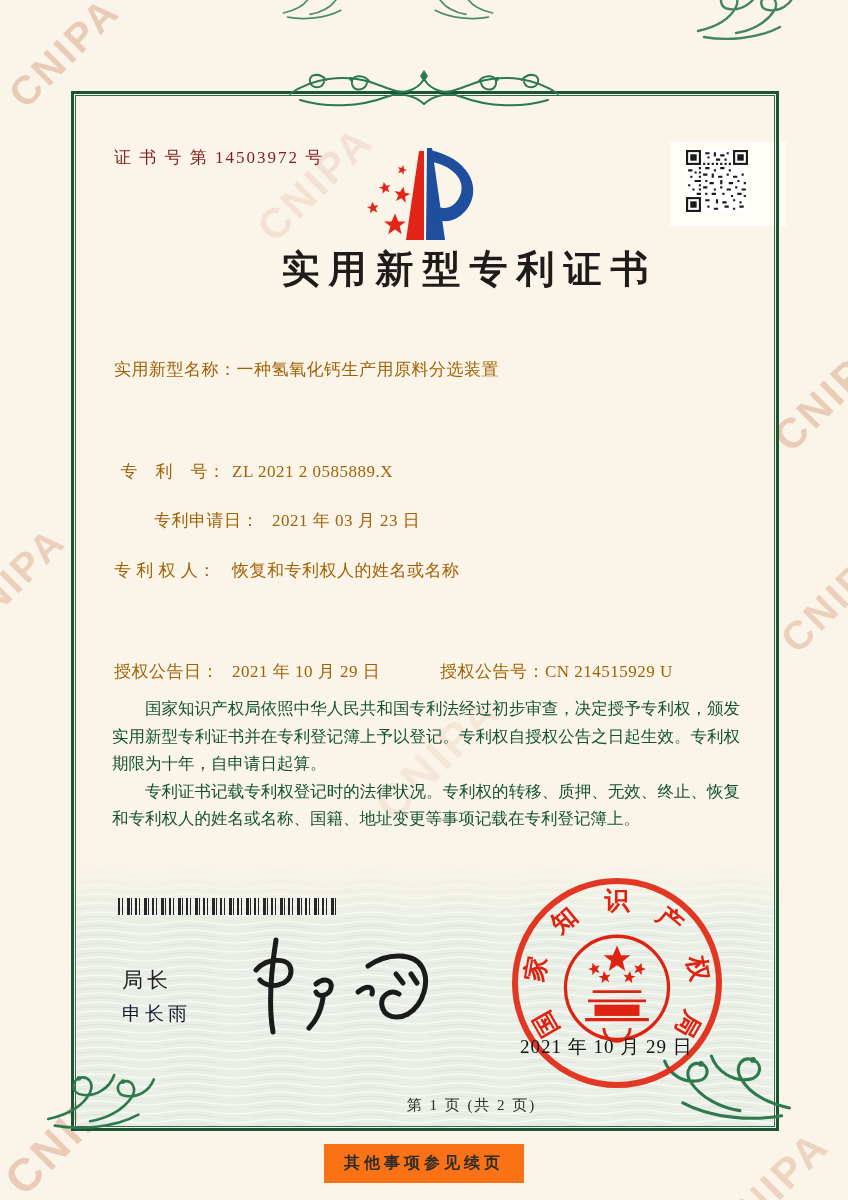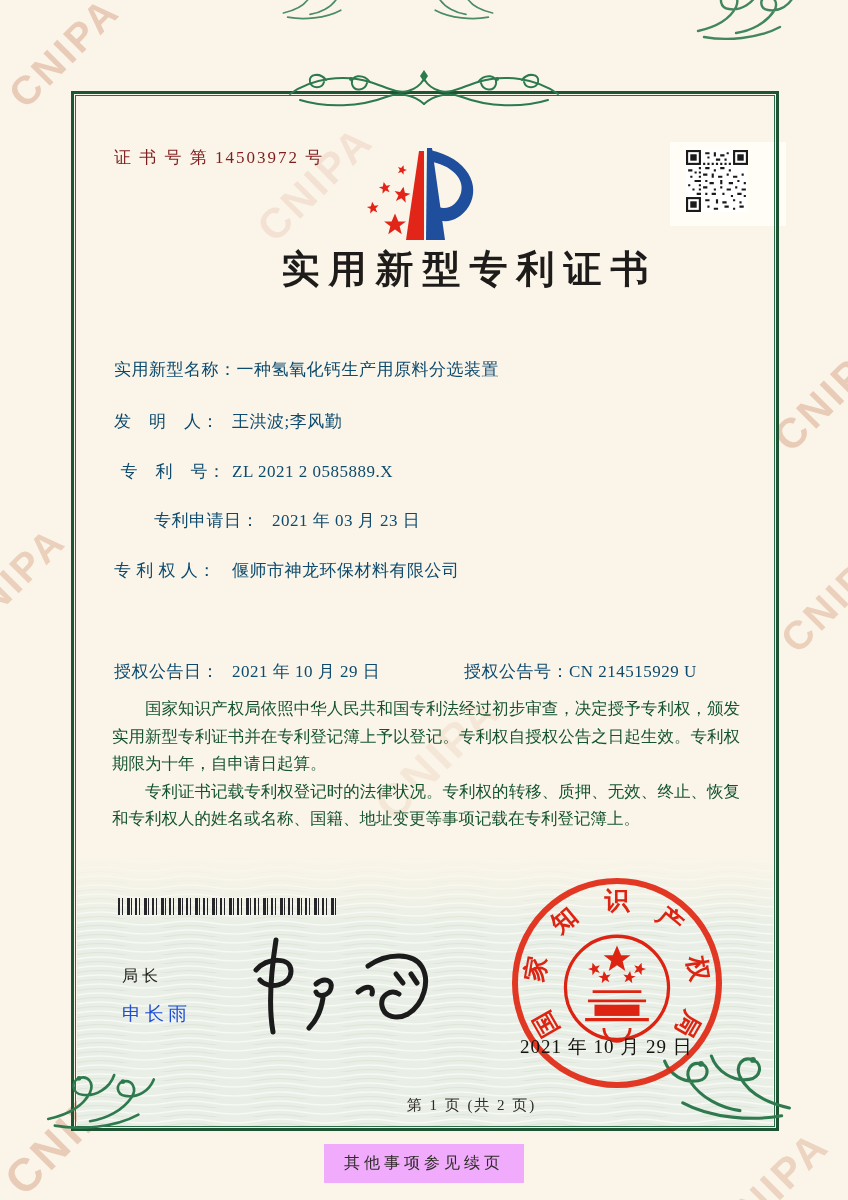--- a/index.html
+++ b/index.html
@@ -17,46 +17,46 @@
              background:linear-gradient(#fbf5e9,rgba(251,245,233,0));}
   .orn{position:absolute;z-index:4;}
   
   .cert-no{position:absolute;left:114px;top:146px;font-size:17px;letter-spacing:2px;color:#7f1d1d;z-index:5;}
   .logo{position:absolute;left:352px;top:138px;z-index:5;}
   .qr-box{position:absolute;left:670px;top:142px;width:116px;height:84px;background:#fffdf6;z-index:2;}
   .qr{position:absolute;left:686px;top:150px;z-index:5;}
   .title{position:absolute;left:72px;top:244px;width:795px;text-align:center;font-size:38px;font-weight:bold;
          letter-spacing:9px;color:#1e1c1a;z-index:5;}
   
-  .row{position:absolute;font-size:17px;color:#0c4a6e;white-space:nowrap;z-index:5;letter-spacing:.5px;}
+  .row{position:absolute;font-size:17px;color:#a16207;white-space:nowrap;z-index:5;letter-spacing:.5px;}
   .row .lbl{display:inline-block;min-width:118px;}
   
   .paras{position:absolute;left:112px;top:695px;width:628px;font-size:16.5px;line-height:27.5px;
          text-align:justify;color:#14532d;z-index:5;}
   .paras p{margin:0;text-indent:2em;}
   
   .barcode{position:absolute;left:118px;top:898px;width:220px;height:17px;z-index:5;
     background:repeating-linear-gradient(90deg,#26262a 0 2px,rgba(0,0,0,0) 2px 4px,#26262a 4px 5px,
     rgba(0,0,0,0) 5px 9px,#26262a 9px 12px,rgba(0,0,0,0) 12px 13px,#26262a 13px 14px,rgba(0,0,0,0) 14px 17px);}
-  .signer-title{position:absolute;left:122px;top:966px;font-size:16px;letter-spacing:4px;
+  .signer-title{position:absolute;left:122px;top:966px;font-size:21px;letter-spacing:4px;
         font-family:"Liberation Sans","DejaVu Sans",sans-serif;color:#22201e;z-index:5;}
   .signer-name{position:absolute;left:122px;top:1001px;font-size:19px;letter-spacing:4px;
-        font-family:"Liberation Sans","DejaVu Sans",sans-serif;color:#1d4ed8;z-index:5;}
+        font-family:"Liberation Sans","DejaVu Sans",sans-serif;color:#0f172a;z-index:5;}
   .signature{position:absolute;left:246px;top:932px;z-index:6;}
   .seal{position:absolute;left:512px;top:878px;width:210px;height:210px;border:6px solid rgba(224,39,18,.92);
         border-radius:50%;box-sizing:border-box;z-index:5;}
   .seal-char{position:absolute;left:50%;top:50%;width:28px;height:28px;margin:-14px 0 0 -14px;
         text-align:center;font-size:25px;font-weight:bold;color:#dd2412;line-height:28px;}
   .emblem{position:absolute;left:50%;top:50%;transform:translate(-50%,-46%);}
   .seal-date{position:absolute;left:520px;top:1034px;width:215px;font-size:19px;color:#141310;
         letter-spacing:1px;z-index:7;white-space:nowrap;}
   .page-info{position:absolute;left:72px;top:1096px;width:799px;text-align:center;font-size:15px;
         letter-spacing:2px;color:#2f2c28;z-index:5;}
-  .cont-note{position:absolute;left:50%;top:1144px;transform:translateX(-50%);background:#f0abfc;
-        padding:9px 20px;font-size:16px;letter-spacing:4px;color:#2f2c28;z-index:5;white-space:nowrap;}
+  .cont-note{position:absolute;left:50%;top:1144px;transform:translateX(-50%);background:#f97316;
+        padding:9px 20px;font-size:16px;letter-spacing:4px;color:#2f2c28;z-index:5;white-space:nowrap;font-weight:bold;}
 </style>
 </head>
 <body>
 
 <div class="page">
 
   <svg width="0" height="0" style="position:absolute" aria-hidden="true">
     <defs>
       <path id="star" d="M0,-10 L2.94,-3.09 L9.51,-3.09 L4.05,1.18 L5.88,8.09 L0,4 L-5.88,8.09 L-4.05,1.18 L-9.51,-3.09 L-2.94,-3.09 Z"></path>
       <g id="flourish" fill="none" stroke="#2e7a4e" stroke-width="2.4" stroke-linecap="round">
@@ -165,36 +165,33 @@
                M9,23h2v1h-2z M14,23h1v2h-1z M17,24h2v1h-2z M22,23h1v1h-1z M25,24h1v1h-1z
                M10,26h1v1h-1z M13,27h2v1h-2z M18,26h2v1h-2z M22,27h1v1h-1z M25,26h2v1h-2z"></path>
     </g>
   </svg>
 
   <div class="title">实用新型专利证书</div>
 
   <div class="row" style="top:358px;left:114px;">
     <span class="lbl">实用新型名称：</span><span>一种氢氧化钙生产用原料分选装置</span>
   </div>
-  <div class="row" style="top:410px;left:114px;">
-    <span class="lbl">发　明　人：</span><span>王洪波;李风勤</span>
-  </div>
   <div class="row" style="top:460px;left:114px;text-align:center;">
     <span class="lbl">专　利　号：</span><span>ZL 2021 2 0585889.X</span>
   </div>
   <div class="row" style="top:509px;left:114px;margin-left:40px;">
     <span class="lbl">专利申请日：</span><span>2021 年 03 月 23 日</span>
   </div>
   <div class="row" style="top:559px;left:114px;">
-    <span class="lbl">专 利 权 人：</span><span>偃师市神龙环保材料有限公司</span>
+    <span class="lbl">专 利 权 人：</span><span>恢复和专利权人的姓名或名称</span>
   </div>
   <div class="row" style="top:660px;left:114px;">
     <span class="lbl">授权公告日：</span><span>2021 年 10 月 29 日</span>
   </div>
-  <div class="row" style="top:660px;left:464px;">
+  <div class="row" style="top:660px;left:440px;">
     <span>授权公告号：</span><span>CN 214515929 U</span>
   </div>
 
   <div class="paras">
     <p>国家知识产权局依照中华人民共和国专利法经过初步审查，决定授予专利权，颁发实用新型专利证书并在专利登记簿上予以登记。专利权自授权公告之日起生效。专利权期限为十年，自申请日起算。</p>
     <p>专利证书记载专利权登记时的法律状况。专利权的转移、质押、无效、终止、恢复和专利权人的姓名或名称、国籍、地址变更等事项记载在专利登记簿上。</p>
   </div>
 
   <div class="barcode"></div>
 

